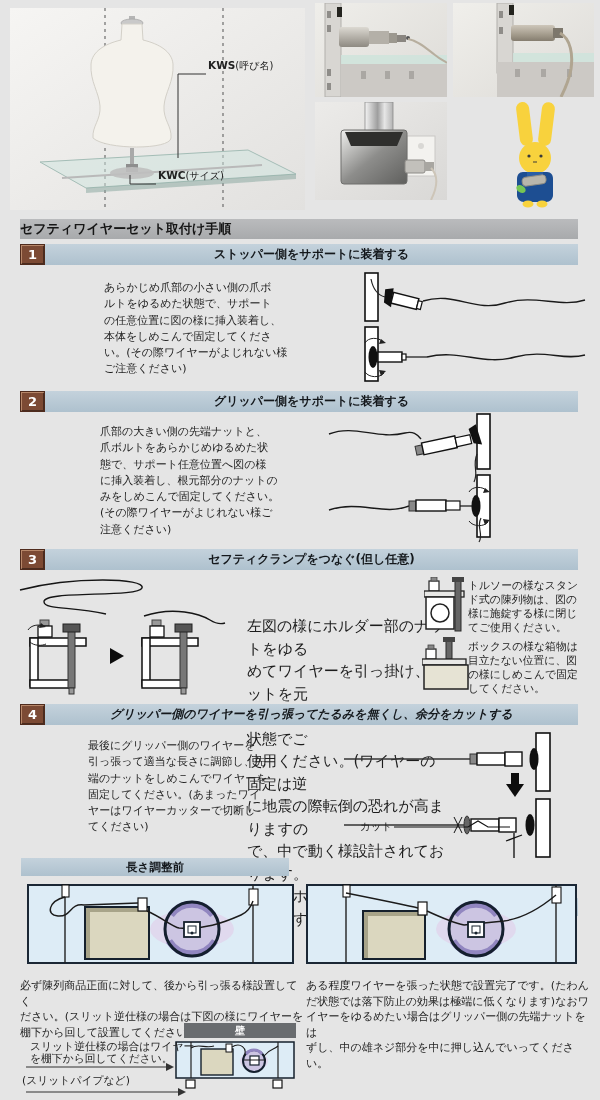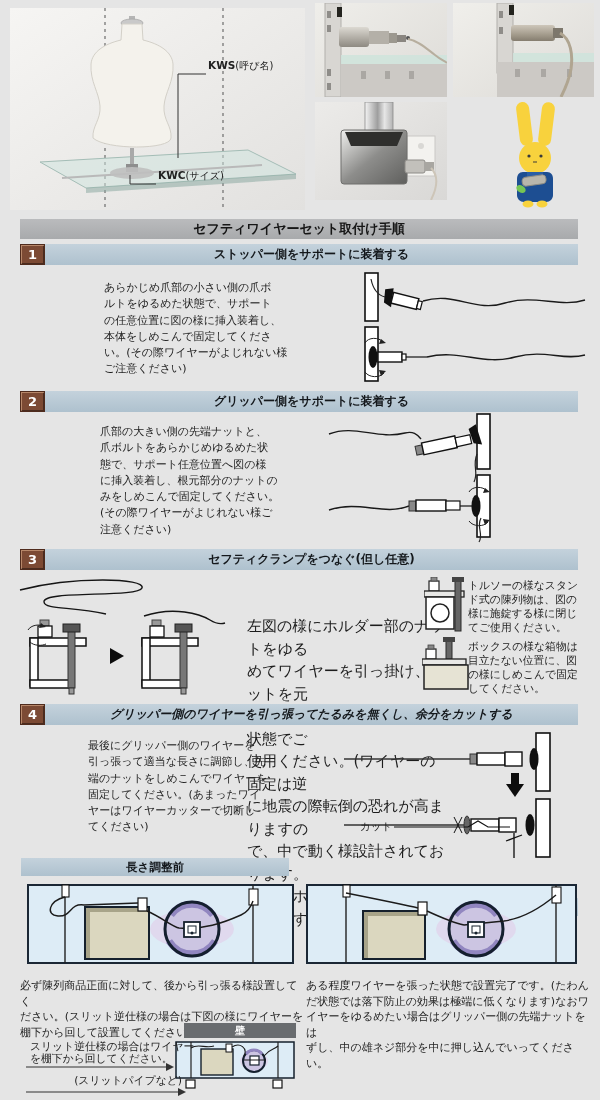--- a/index.html
+++ b/index.html
@@ -1,21 +1,21 @@
 <!DOCTYPE html>
 <html><head>
 <meta charset="utf-8">
 <style>
   html,body{margin:0;padding:0;background:#ffffff;}
   .page{position:relative;width:600px;height:1100px;background:#e5e5e5;overflow:hidden;
         font-family:"DejaVu Sans","Liberation Sans",sans-serif;color:#1c1c1c;}
   .ab{position:absolute;}
   .photo{position:absolute;overflow:hidden;}
   .title-bar{position:absolute;left:20px;top:219px;width:558px;height:20px;
-     background:linear-gradient(#babbbd,#a8aaac);text-align:center;line-height:20px;
+     background:linear-gradient(#babbbd,#a8aaac);text-align:left;line-height:20px;
      font-size:13px;font-weight:bold;color:#161616;}
   .step-num{position:absolute;left:20px;width:25px;height:21px;background:#7c4a34;
      border:1px solid #4f2b1d;box-sizing:border-box;color:#fff;font-weight:bold;font-size:13px;
      text-align:center;line-height:19px;
      box-shadow:inset 1px 1px 0 rgba(255,210,170,.45), inset -1px -1px 0 rgba(0,0,0,.4);}
   .step-bar{position:absolute;left:45px;width:533px;height:21px;
      background:linear-gradient(#c4d2dc,#aec1ce);text-align:center;line-height:21px;
      font-size:12px;font-weight:bold;color:#14181c;}
   .body-text{position:absolute;font-size:11px;line-height:1.48;white-space:pre-line;color:#1d1d1d;}
   .mini-note{position:absolute;font-size:10.8px;line-height:1.3;white-space:pre-line;color:#1d1d1d;font-family:Liberation Mono, monospace;}
@@ -441,21 +441,21 @@
       <circle cx="80" cy="21" r="11" fill="#ccc5e2" stroke="#141f2e" stroke-width="2"></circle>
       <path d="M72 14 A10 10 0 0 1 88 14" stroke="#9186c0" stroke-width="3" fill="none"></path>
       <rect x="76" y="16" width="9" height="9" fill="#fff" stroke="#15202c" stroke-width="1.2"></rect>
       <path d="M17 8 C24 3 32 9 40 6 M58 7 C66 2 74 8 70 16 M70 20 H92 M90 16 C96 8 100 10 104 6" fill="none" stroke="#1b1b1b" stroke-width="1.1"></path>
       <rect x="12" y="40" width="9" height="8" fill="#fff" stroke="#111" stroke-width="1.2"></rect>
       <rect x="99" y="40" width="9" height="8" fill="#fff" stroke="#111" stroke-width="1.2"></rect>
     </svg>
   </div>
   <div class="slit-note" style="left:30px;top:1041px;width:178px;">スリット逆仕様の場合はワイヤー
 を棚下から回してください。</div>
-  <div class="slit-note" style="left:22px;top:1075px;width:160px;text-align:right;">(スリットパイプなど)</div>
+  <div class="slit-note" style="left:22px;top:1075px;width:160px;">(スリットパイプなど)</div>
   <div class="ab" style="left:20px;top:1050px;">
     <svg width="172" height="50" viewBox="0 0 172 50">
       <line x1="6" y1="17" x2="148" y2="17" stroke="#333" stroke-width="1.2"></line>
       <polygon points="146,13 154,17 146,21" fill="#333"></polygon>
       <line x1="6" y1="42" x2="160" y2="42" stroke="#333" stroke-width="1.2"></line>
       <polygon points="158,38 166,42 158,46" fill="#333"></polygon>
     </svg>
   </div>
 
 </div>

